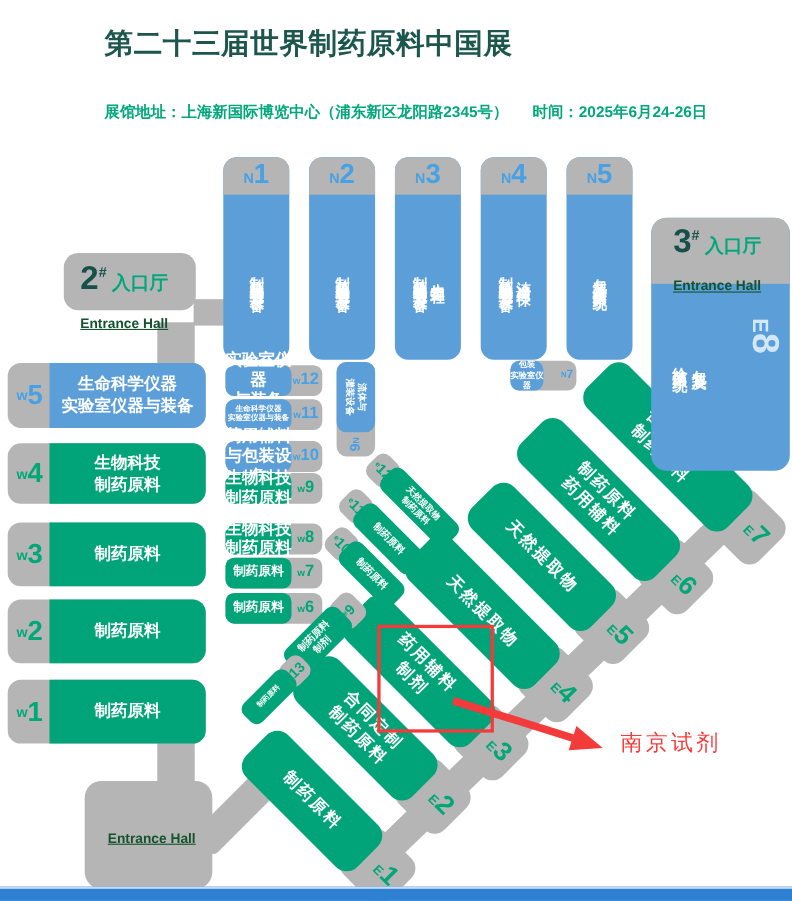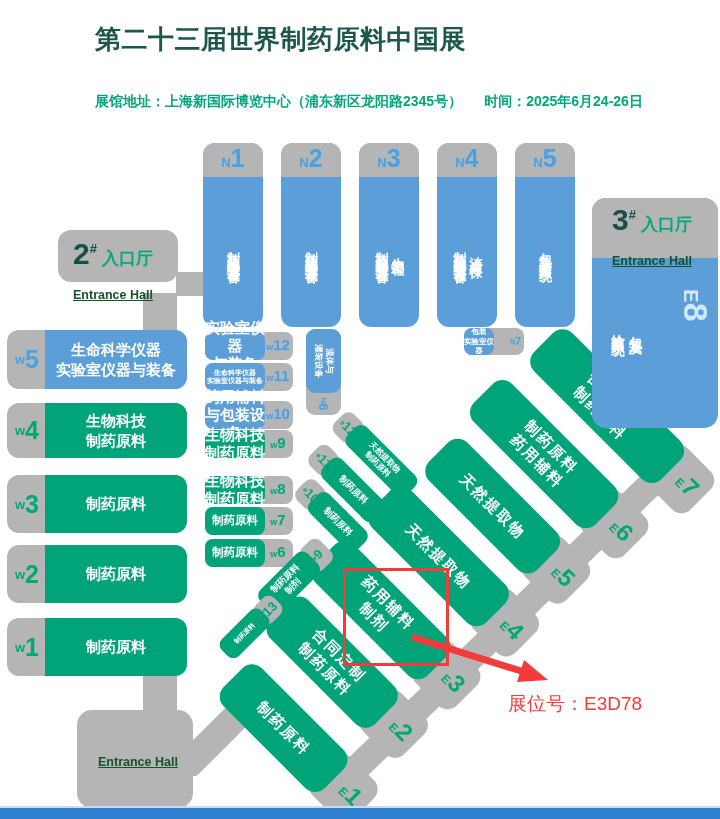--- a/index.html
+++ b/index.html
@@ -475,16 +475,16 @@
 
   <div class="entrance" id="ent1">
     <div class="ent-en">Entrance Hall</div>
   </div>
 
   <div id="redbox"></div>
   <svg id="arrowsvg" width="720" height="819" viewBox="0 0 720 819">
     <line x1="412" y1="637" x2="521" y2="671" stroke="#F43B3B" stroke-width="7"></line>
     <polygon points="548,680 517,682 524,660" fill="#F43B3B"></polygon>
   </svg>
-  <div id="anno2">展位号：E3D78</div>
+  <div id="anno1">南京试剂</div>
 
   <div id="footer"></div>
 </div>
 
 </body></html>

